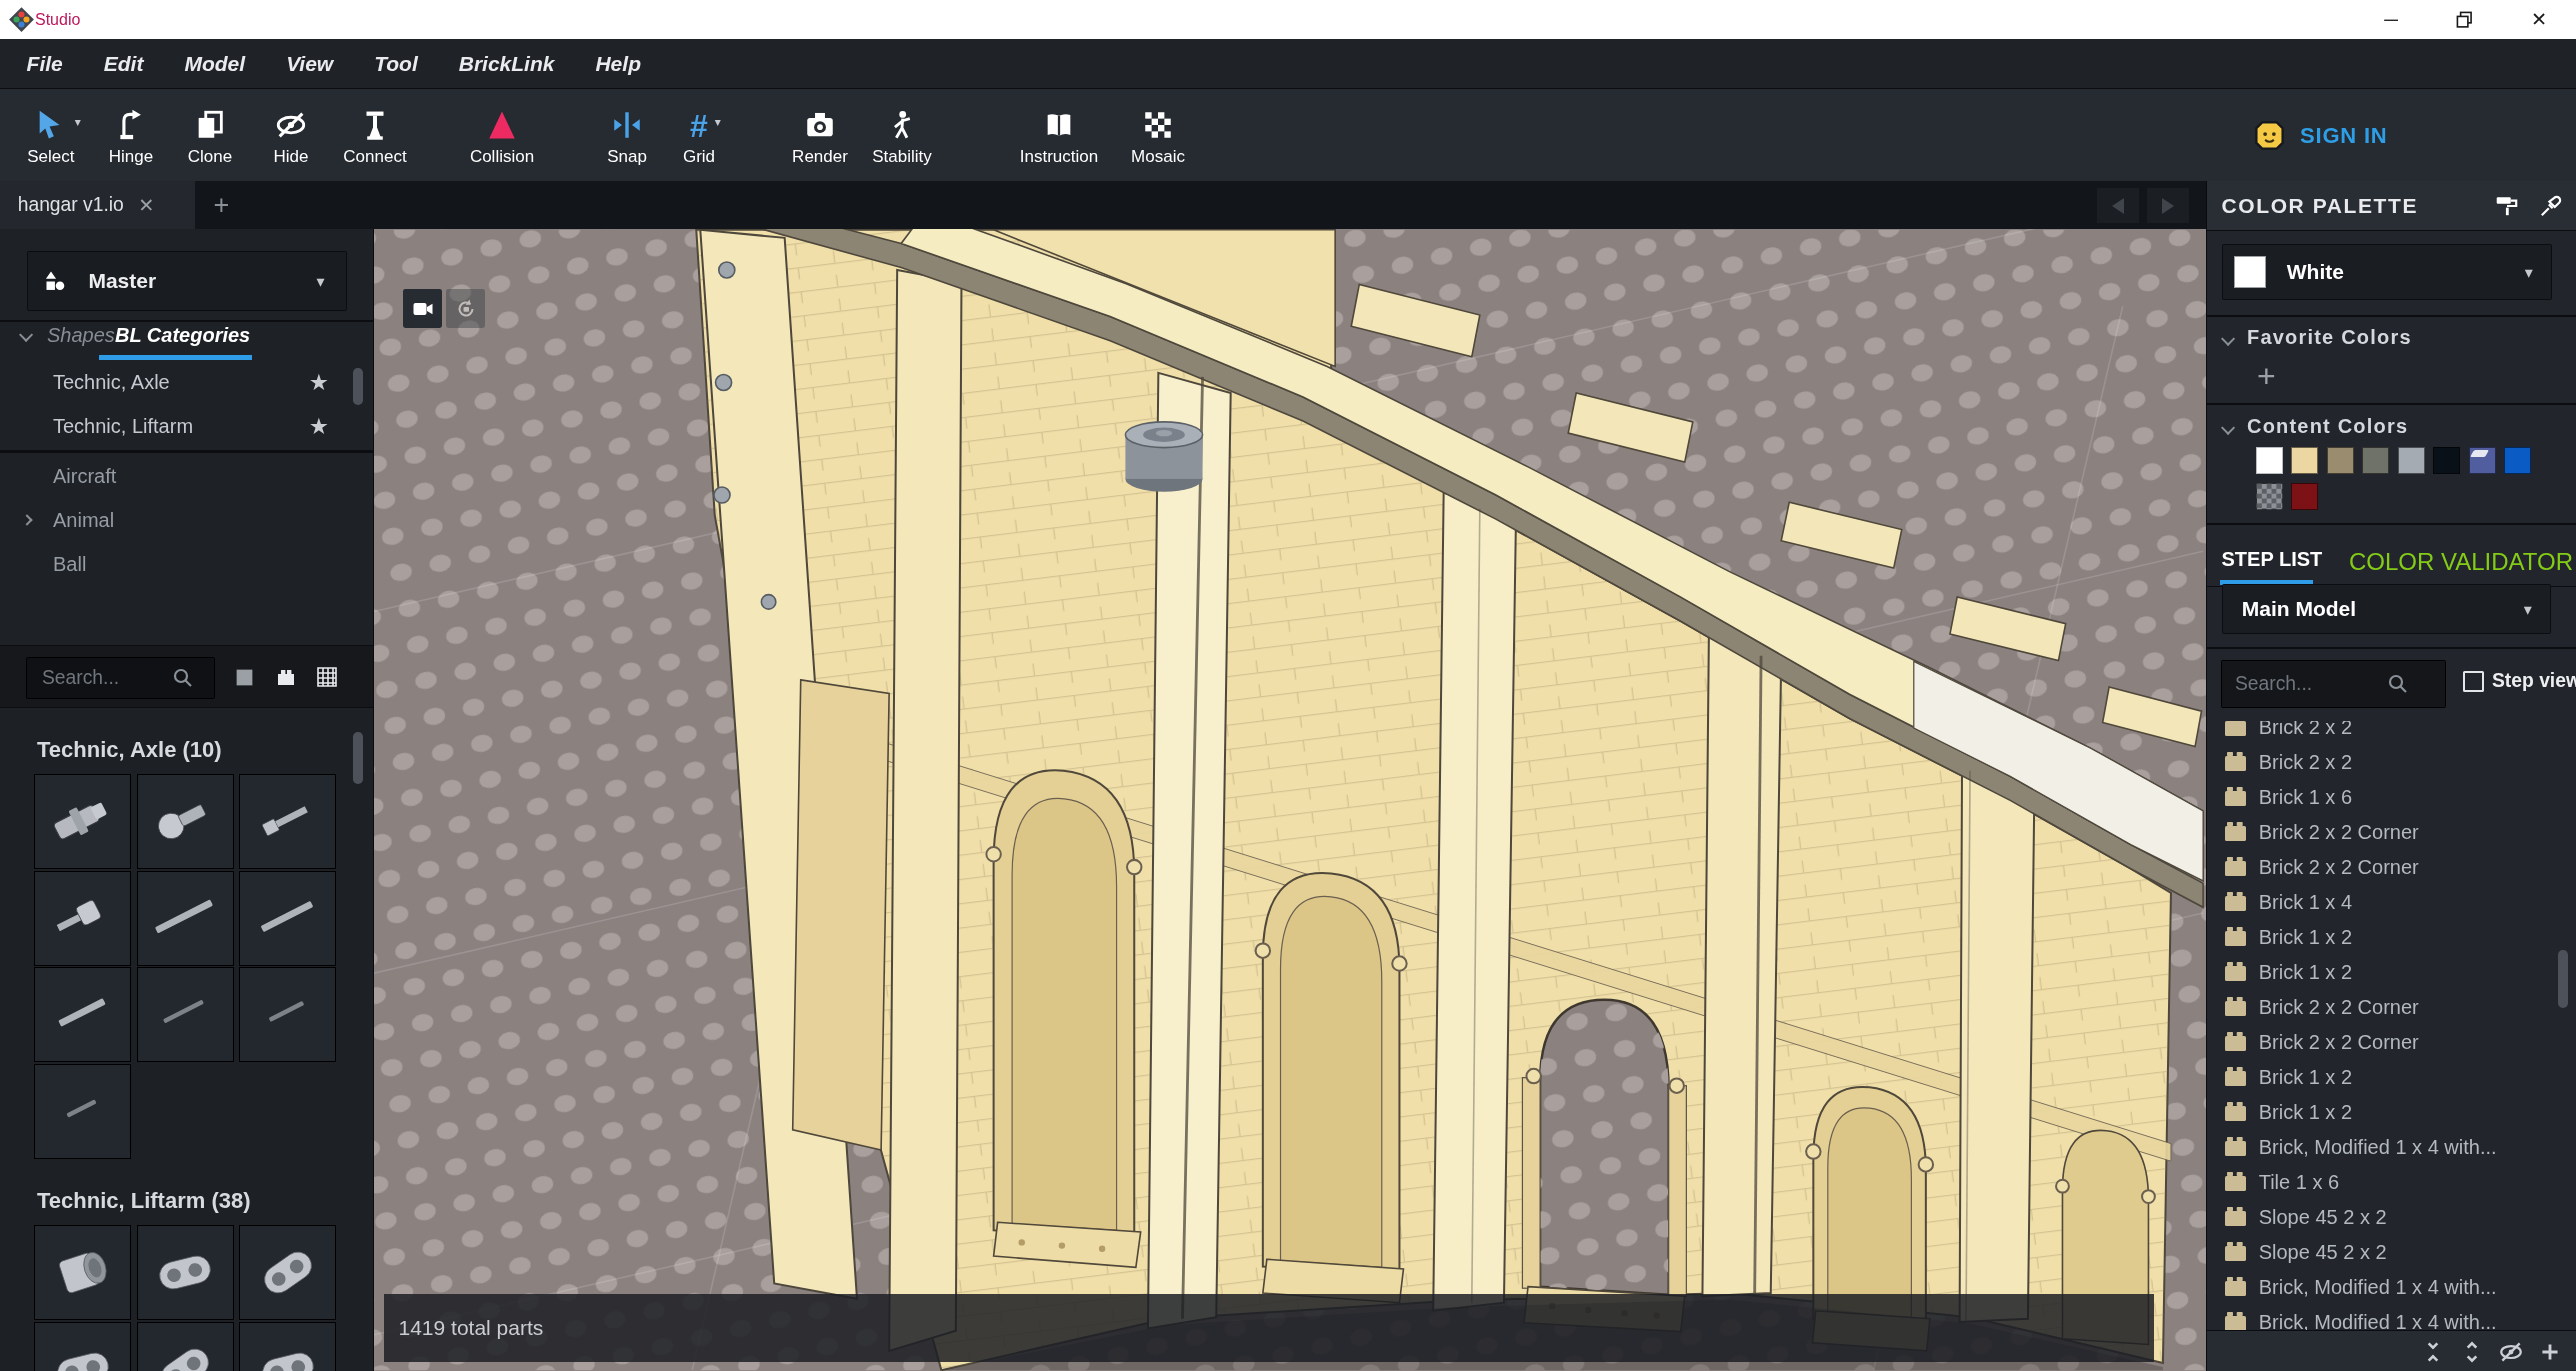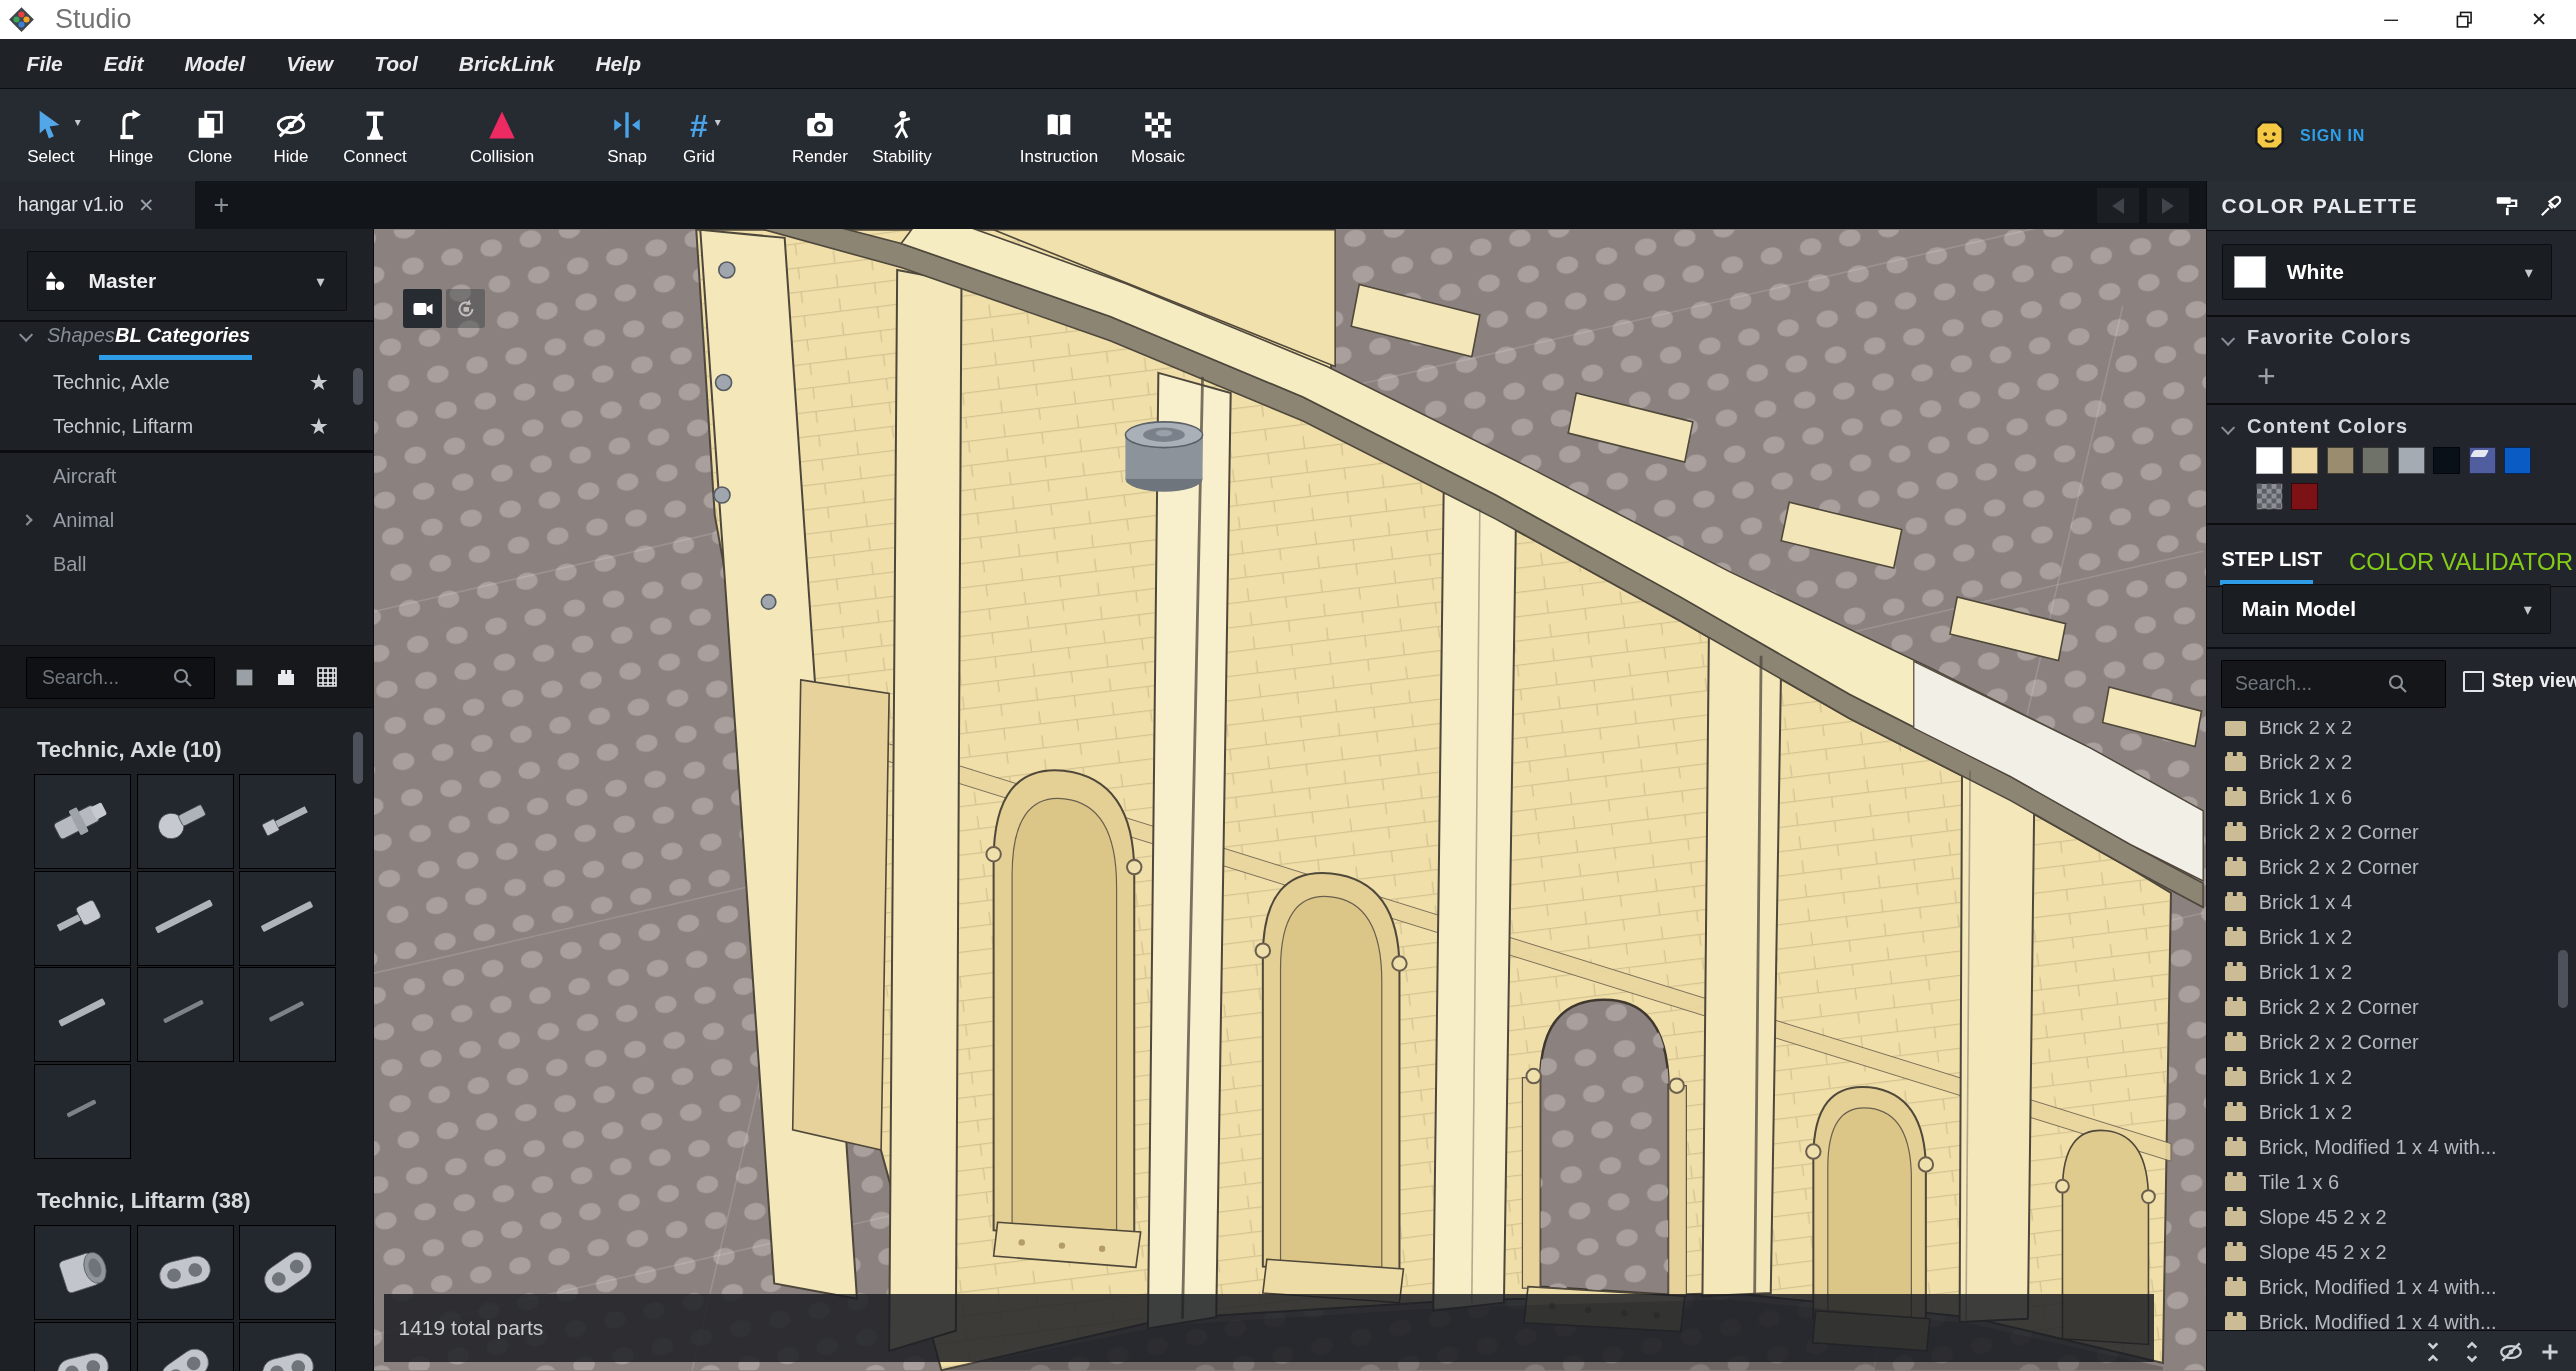--- a/index.html
+++ b/index.html
@@ -2,38 +2,38 @@
 <html style="font-size:13px"><head>
 <meta charset="utf-8">
 <style>
   html,body{margin:0;padding:0;overflow:hidden;background:#101214;}
   *{box-sizing:border-box;font-family:"Liberation Sans",sans-serif;}
   #app{position:relative;width:2576px;height:1372px;background:#1e2126;overflow:hidden;}
 
   
   .titlebar{position:absolute;left:0;top:0;width:2576px;height:39px;background:#ffffff;display:flex;align-items:center;}
   .titlebar .logo{width:27px;height:27px;margin-left:8px;}
-  .titlebar .apptitle{margin-left:20px;font-size:27px;color:#737373;}
+  .titlebar .apptitle{margin-left:0;font-size:16px;color:#be185d;}
   .wincontrols{position:absolute;right:0;top:0;height:39px;display:flex;align-items:center;}
   .winbtn{width:74px;height:39px;display:flex;align-items:center;justify-content:center;color:#1a1a1a;font-size:19.3px;}
 
   
   .menubar{position:absolute;left:0;top:39px;width:2576px;height:50px;background:#1f2227;display:flex;align-items:center;gap:41px;padding-left:26.6px;border-bottom:1.6px solid #0b0d10;font-style:italic;}
   .menu-item{color:#e9ebee;font-size:21px;font-weight:700;}
 
   
   .toolbar{position:absolute;left:0;top:89px;width:2576px;height:93px;background:#262a31;border-bottom:1.6px solid #0b0d10;}
   .tbtn{position:absolute;top:8px;width:100px;height:81px;display:flex;flex-direction:column;align-items:center;}
   .tbtn .ticon{height:45px;display:flex;align-items:flex-end;justify-content:center;position:relative;}
   .tbtn .ticon svg{width:34px;height:34px;}
   .tbtn .tlabel{margin-top:4.8px;font-size:17px;color:#ffffff;white-space:nowrap;}
   .tcaret{position:absolute;right:-13px;bottom:13px;color:#c6cad0;font-size:12px;}
   .grid-glyph{font-size:32px;font-weight:700;color:#4aa3e8;line-height:32px;}
   .signin{position:absolute;top:0;height:93px;display:flex;align-items:center;}
-  .signin-label{color:#2e9fe6;font-weight:700;font-size:16px;letter-spacing:0.8px;margin-left:13px;}
+  .signin-label{color:#2e9fe6;font-weight:700;font-size:22px;letter-spacing:0.8px;margin-left:13px;}
   .sqbtn{position:absolute;top:101px;width:56px;height:56px;border:1.6px solid #3e434a;border-radius:2.4px;background:#2b2f36;display:flex;align-items:center;justify-content:center;}
   .sqbtn svg{width:32px;height:32px;}
 
   
   .tabbar{position:absolute;left:0;top:181px;width:2576px;height:48px;background:#121519;}
   .doc-tab{position:absolute;left:0;top:0;width:195px;height:48px;background:#24272d;display:flex;align-items:center;padding-left:17.7px;}
   .doc-tab .tabname{color:#dfe2e5;font-size:19.3px;}
   .tab-close{color:#9aa0a7;font-size:19.3px;margin-left:14.5px;}
   .tab-add{position:absolute;left:203px;top:0;width:37px;height:48px;color:#8a9097;font-size:27px;display:flex;align-items:center;justify-content:center;}
   .nav-arrow{position:absolute;top:7.2px;width:42px;height:35px;background:#1b1e23;display:flex;align-items:center;justify-content:center;}

